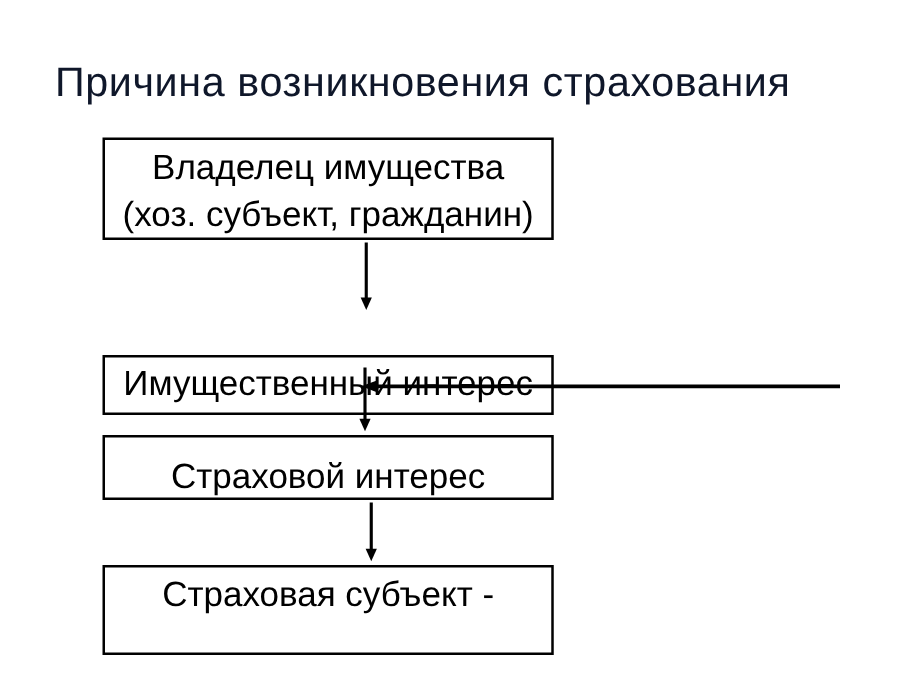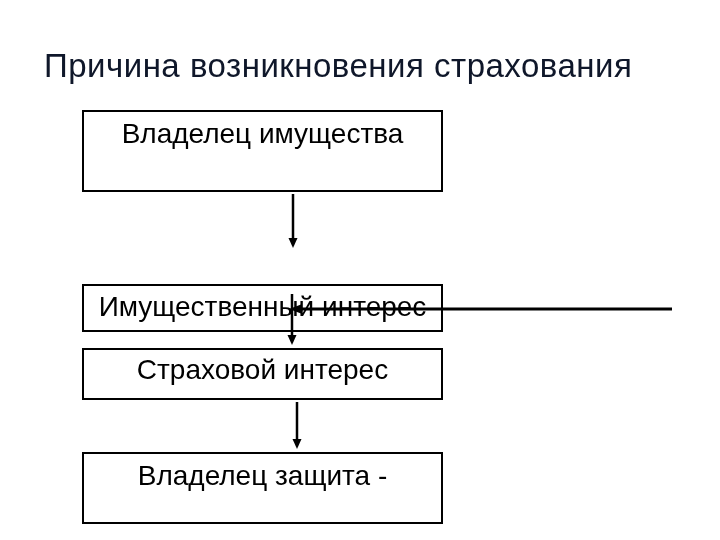--- a/index.html
+++ b/index.html
@@ -47,21 +47,21 @@
   #box-property-interest {
     top: 244px;
     height: 48px;
     margin-top: 40px;
   }
   #box-property-interest .line { line-height: 36px; padding-top: 3px; }
   #box-insurance-interest {
     top: 348px;
     height: 52px;
   }
-  #box-insurance-interest .line { line-height: 36px; padding-top: 2px; }
+  #box-insurance-interest .line { line-height: 36px; padding-top: 13px; }
   #box-insurance-protection {
     top: 452px;
     height: 72px;
     padding-top: 6px;
   }
   #box-insurance-protection .line { line-height: 32px; }
   #connectors {
     position: absolute;
     left: 0;
     top: 0;
@@ -72,32 +72,33 @@
 </style>
 </head>
 <body>
 
 <div id="slide">
 
   <div class="title">Причина возникновения страхования</div>
 
   <div class="fc-box" id="box-owner">
     <span class="line">Владелец имущества</span>
+    <span class="line">(хоз. субъект, гражданин)</span>
   </div>
 
   <div class="fc-box" id="box-property-interest">
     <span class="line">Имущественный интерес</span>
   </div>
 
   <div class="fc-box" id="box-insurance-interest">
     <span class="line">Страховой интерес</span>
   </div>
 
   <div class="fc-box" id="box-insurance-protection">
-    <span class="line">Владелец защита -</span>
+    <span class="line">Страховая субъект -</span>
   </div>
 
   <svg id="connectors" viewBox="0 0 720 540" xmlns="http://www.w3.org/2000/svg">
 
     <g>
       <line x1="293" y1="194" x2="293" y2="240" stroke="#000000" stroke-width="2.5"></line>
       <polygon points="293,248 288.5,238 297.5,238" fill="#000000"></polygon>
     </g>
 
     <g>

